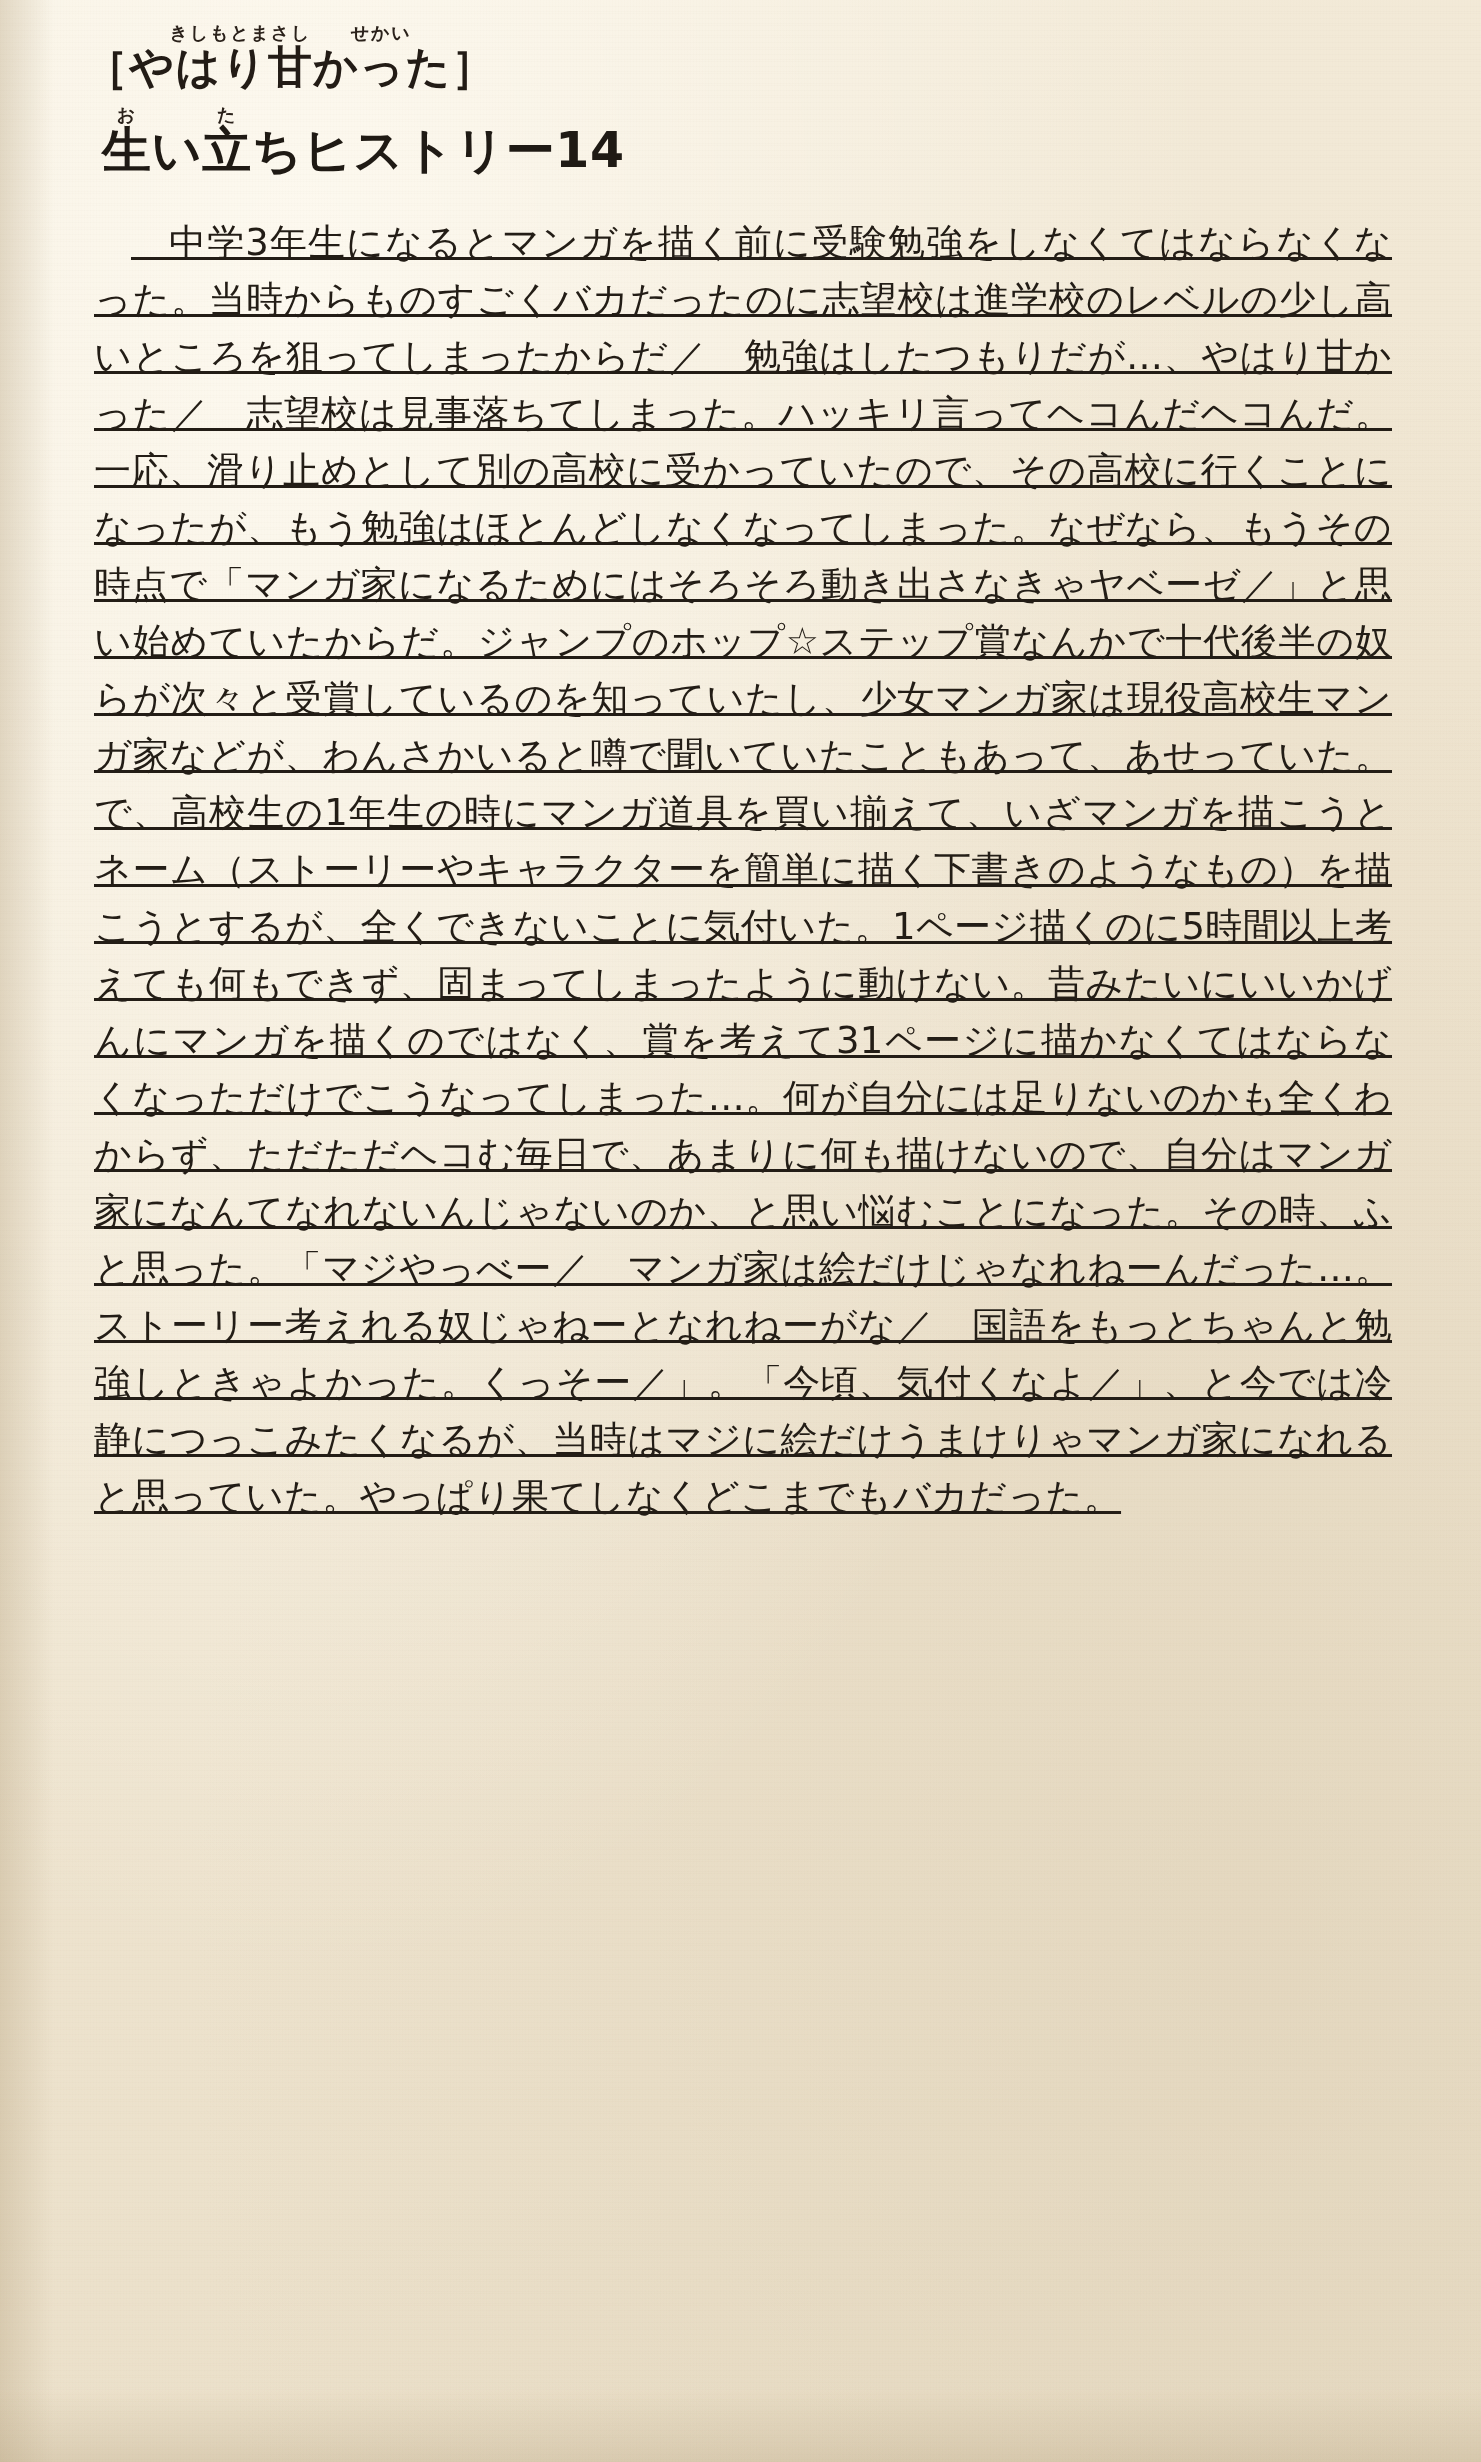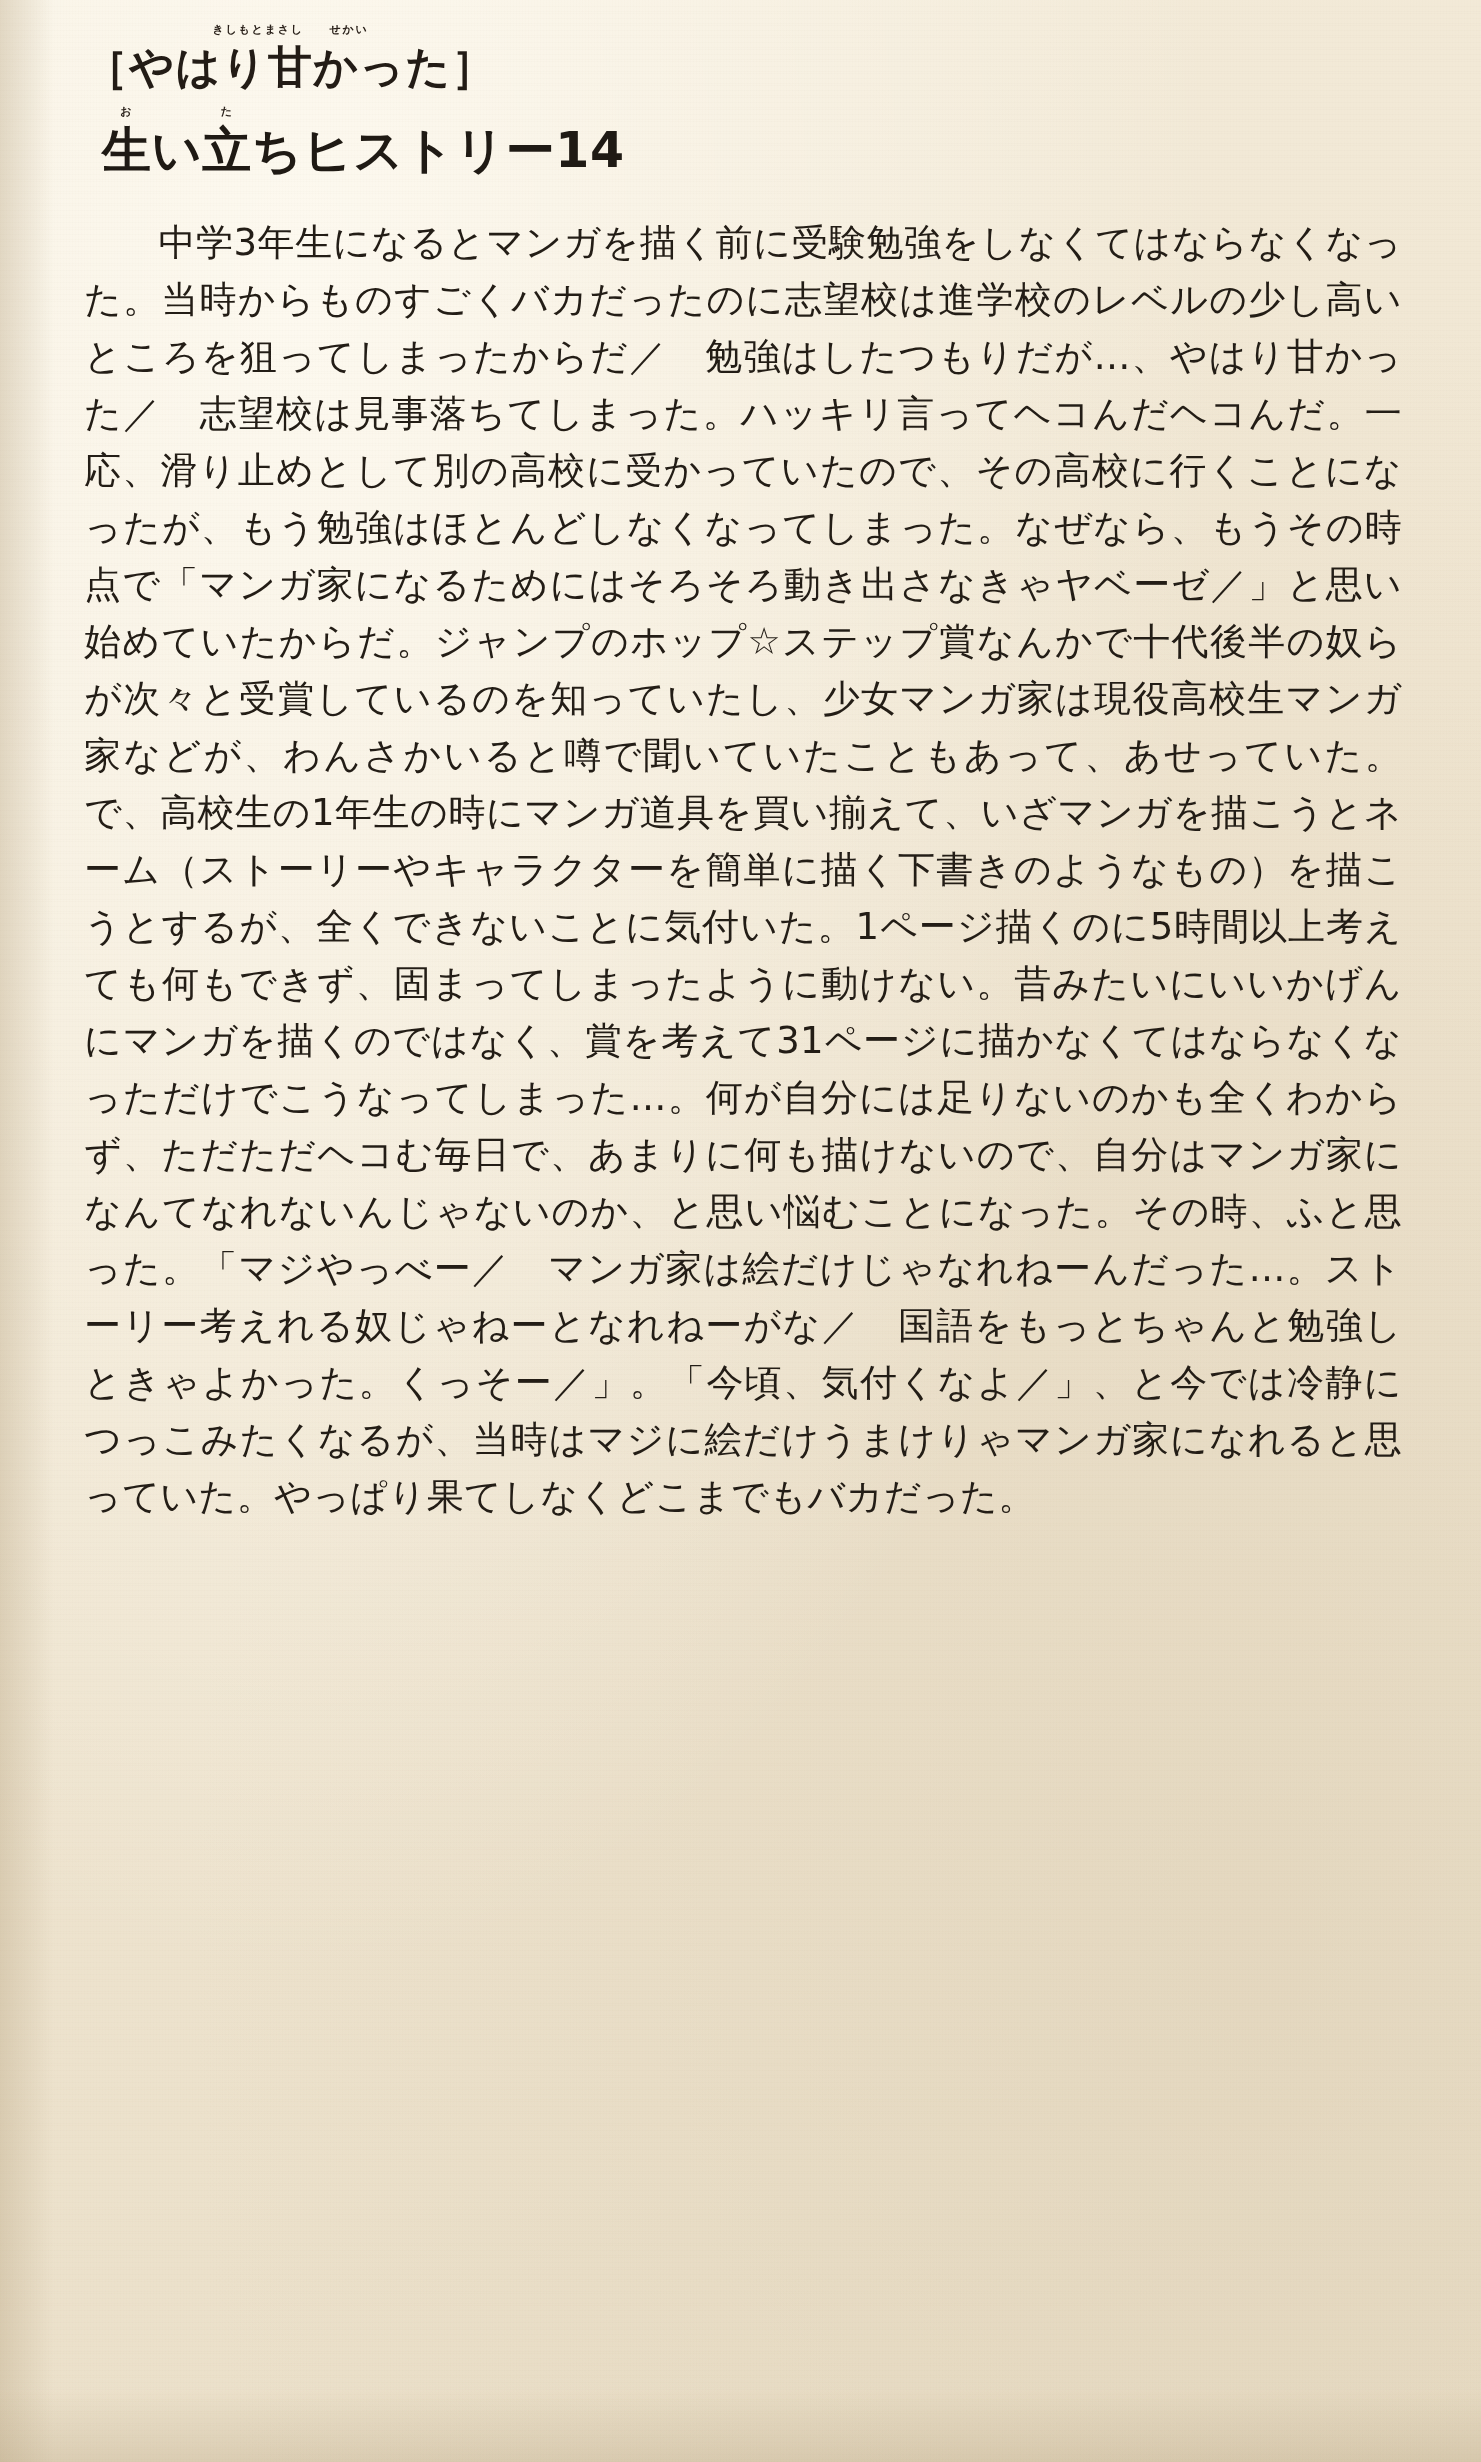--- a/index.html
+++ b/index.html
@@ -69,21 +69,21 @@
   }
   .ruby-wrap {
     display: inline-block;
     position: relative;
   }
   .ruby-top {
     position: absolute;
     left: 0;
     right: 0;
     top: -18px;
-    font-size: 11px;
+    font-size: 18px;
     font-weight: bold;
     letter-spacing: 1.8px;
     text-align: center;
     color: #2a211a;
     white-space: nowrap;
     line-height: 1;
   }
   .article-title {
     font-size: 49px;
     font-weight: bold;
@@ -98,22 +98,23 @@
   .body-text {
     margin-top: 37px;
     font-size: 37px;
     line-height: 57px;
     color: #231d16;
     letter-spacing: 0.3px;
     text-align: justify;
     font-family: "DejaVu Sans", sans-serif;
   }
   .body-text p {
-    margin: 0;
+    margin: 10px;
     text-indent: 37px;
+    text-decoration: underline;
   }
 </style>
 </head>
 <body>
 
 <div class="page">
   <div class="grain"></div>
   <div class="edge-shade-left"></div>
   <div class="edge-shade-bottom"></div>
 

